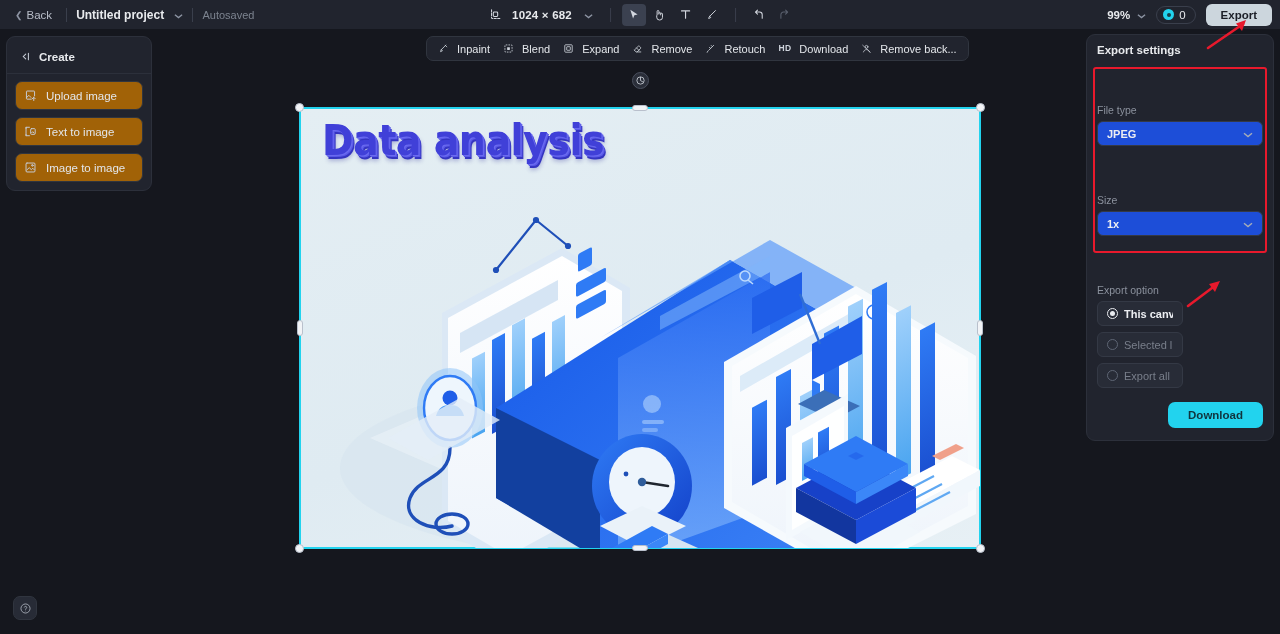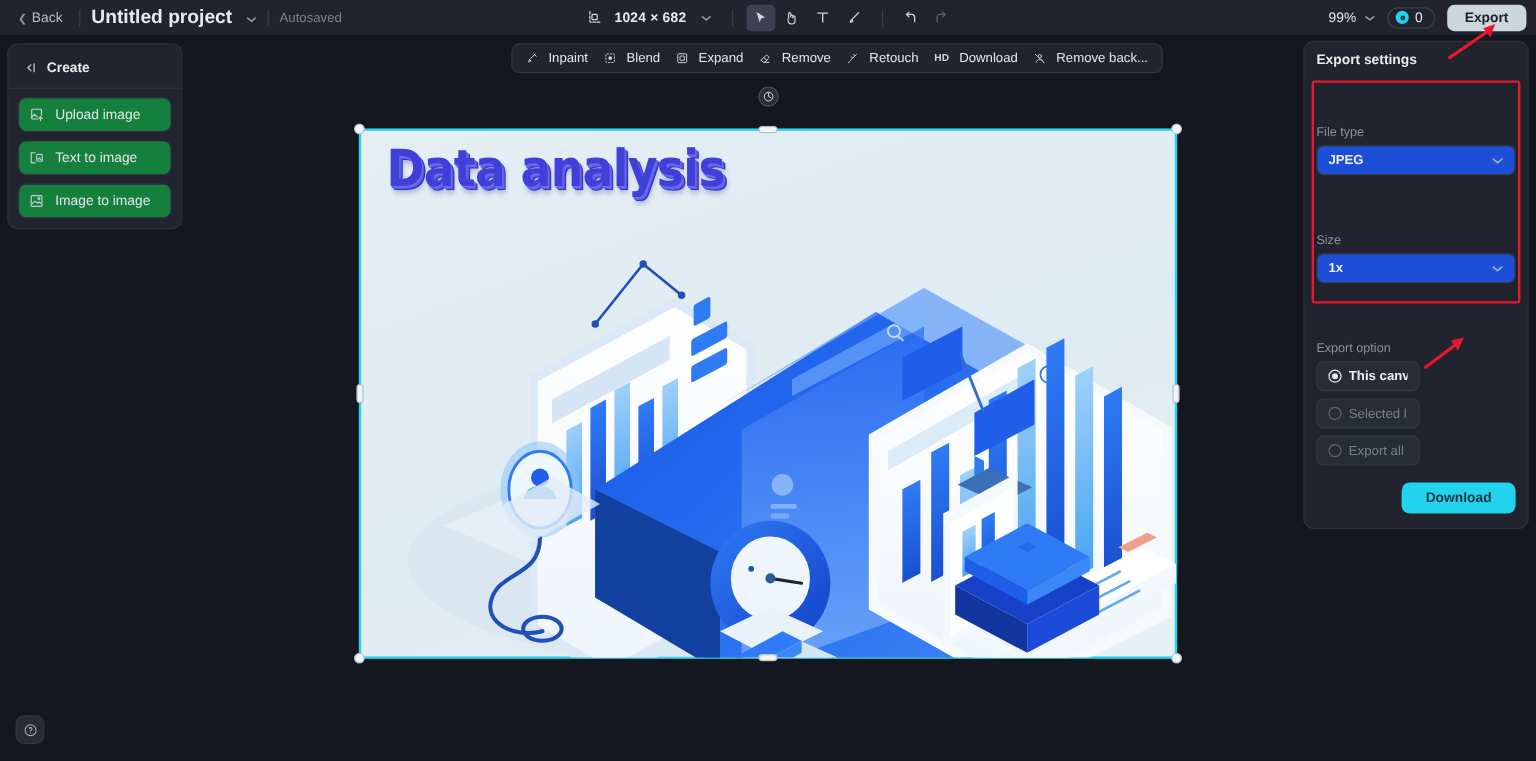--- a/index.html
+++ b/index.html
@@ -18,40 +18,40 @@
     background: #21242e;
     display: flex; align-items: center;
     font-size: 11.5px;
     border-bottom: 1px solid #15171e;
     z-index: 40;
   }
   .tb-left { display: flex; align-items: center; padding-left: 10px; gap: 0; }
   .back-btn { display: flex; align-items: center; gap: 4px; color: #b9bec9; cursor: pointer; padding: 3px 5px; border-radius: 4px; }
   .chev-l { font-size: 9px; color: #8d94a3; }
   .divider { width: 1px; height: 14px; background: #3a3f4c; margin: 0 9px; }
-  .proj-name { font-weight: bold; color: #e8eaed; font-size: 16px; cursor: pointer; }
+  .proj-name { font-weight: bold; color: #e8eaed; font-size: 12px; cursor: pointer; }
   .caret { margin-left: 7px; color: #8d94a3; display: inline-block; }
   .autosaved { color: #7c838f; font-size: 11px; }
 
   .tb-center {
     position: absolute; left: 50%; transform: translateX(-50%);
     display: flex; align-items: center; gap: 2px;
   }
   .tb-icon {
     width: 24px; height: 22px; display: flex; align-items: center; justify-content: center;
     border-radius: 4px; cursor: pointer; color: #d2d6de;
   }
   .tb-icon.active { background: #3b4150; }
   .tb-icon.dim { color: #5a606e; }
   .dims { font-size: 11.5px; font-weight: bold; color: #e8eaed; padding: 0 3px; cursor: pointer; letter-spacing: .2px; }
 
   .tb-right {
     position: absolute; right: 8px; display: flex; align-items: center; gap: 10px;
   }
-  .zoom-ctl { display: flex; align-items: center; gap: 7px; font-size: 11.5px; font-weight: normal; cursor: pointer; color: #e8eaed; }
+  .zoom-ctl { display: flex; align-items: center; gap: 7px; font-size: 11.5px; font-weight: bold; cursor: pointer; color: #e8eaed; }
   .credits {
     display: flex; align-items: center; gap: 5px;
     border: 1px solid #3a3f4c; border-radius: 11px;
     padding: 2px 9px 2px 6px; font-size: 11.5px; cursor: pointer;
   }
   .coin {
     width: 11px; height: 11px; border-radius: 50%;
     background: #22d3ee; display: flex; align-items: center; justify-content: center;
     flex: 0 0 auto;
   }
@@ -70,21 +70,21 @@
   }
   .sb-head {
     display: flex; align-items: center; gap: 8px;
     padding: 7px 11px 10px; font-size: 11.5px; font-weight: bold; color: #e8eaed;
     cursor: pointer;
   }
   .sb-sep { height: 1px; background: #2c303b; margin: 0 0 7px; }
   .sb-item {
     display: flex; align-items: center; gap: 9px;
     margin: 0 8px 7px; padding: 7px 8px;
-    background: #15803d; border: 1px solid #30353f; border-radius: 7px;
+    background: #a16207; border: 1px solid #30353f; border-radius: 7px;
     font-size: 11.5px; color: #e3e6ea; cursor: pointer;
   }
   .sb-item:last-child { margin-bottom: 0; }
   .sb-ico { width: 13px; height: 13px; flex: 0 0 auto; display: block; color: #c6ccd6; }
 
   .help-btn {
     position: absolute; left: 13px; bottom: 14px;
     width: 24px; height: 24px; border-radius: 7px;
     background: #272b36; border: 1px solid #30353f;
     display: flex; align-items: center; justify-content: center;

